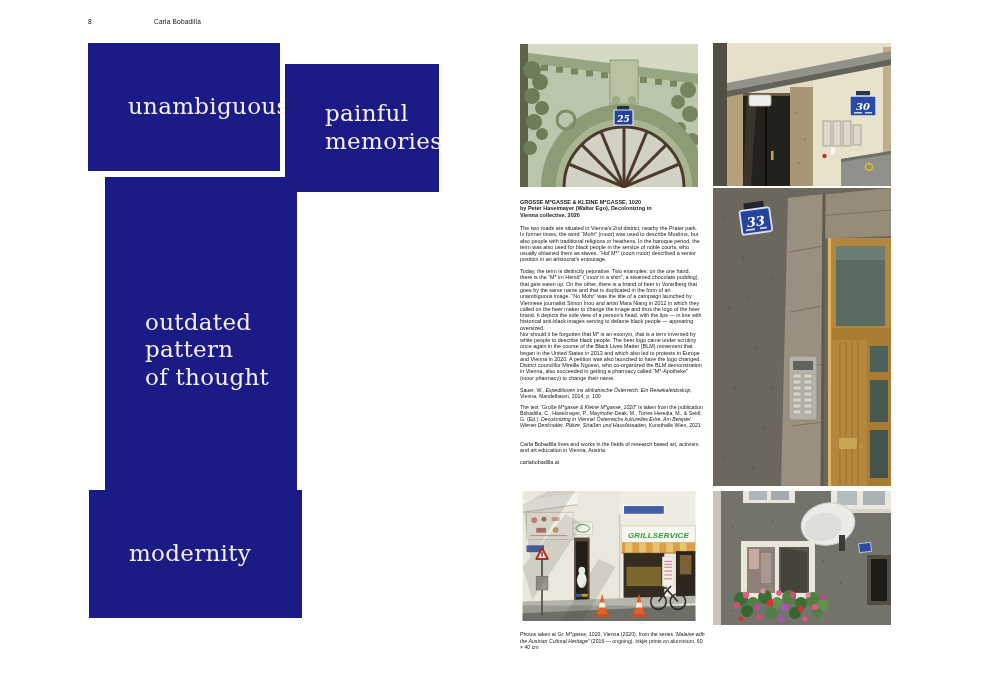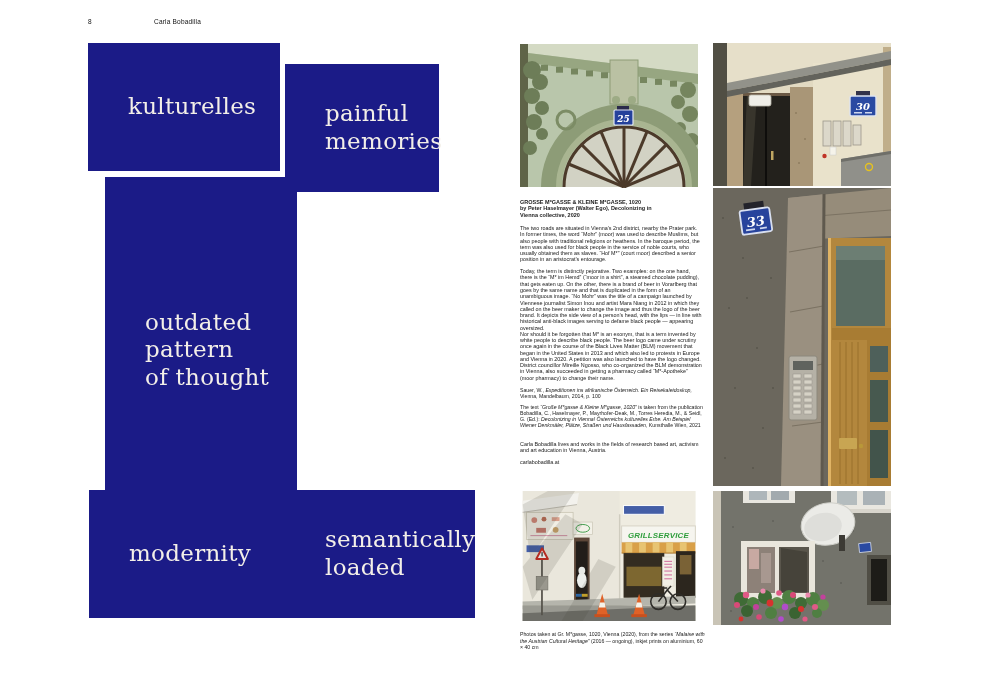--- a/index.html
+++ b/index.html
@@ -39,37 +39,33 @@
 </style>
 </head>
 <body>
 
 <div class="spread">
 
   <span class="hdr num">8</span>
   <span class="hdr author">Carla Bobadilla</span>
 
   <div class="kw kw1">
-    <span>kulturelles</span>
+    <span>unambiguous</span>
   </div>
   <div class="kw kw2">
     <span>painful
 memories</span>
   </div>
   <div class="kw kw3">
     <span>outdated
 pattern
 of thought</span>
   </div>
   <div class="kw kw4">
     <span>modernity</span>
-  </div>
-  <div class="kw kw5">
-    <span>semantically
-loaded</span>
   </div>
 
   <div class="ph ph1">
     <svg viewBox="0 0 178 143">
       <rect width="178" height="143" fill="#b9c6ab"></rect>
       <polygon points="0,0 178,0 178,30 0,8" fill="#d4dac4"></polygon>
       <polygon points="0,8 178,30 178,40 0,18" fill="#97a681"></polygon>
       <g fill="#76865f">
         <rect x="6" y="19" width="7" height="6"></rect>
           <rect x="21" y="20.8" width="7" height="6"></rect>

